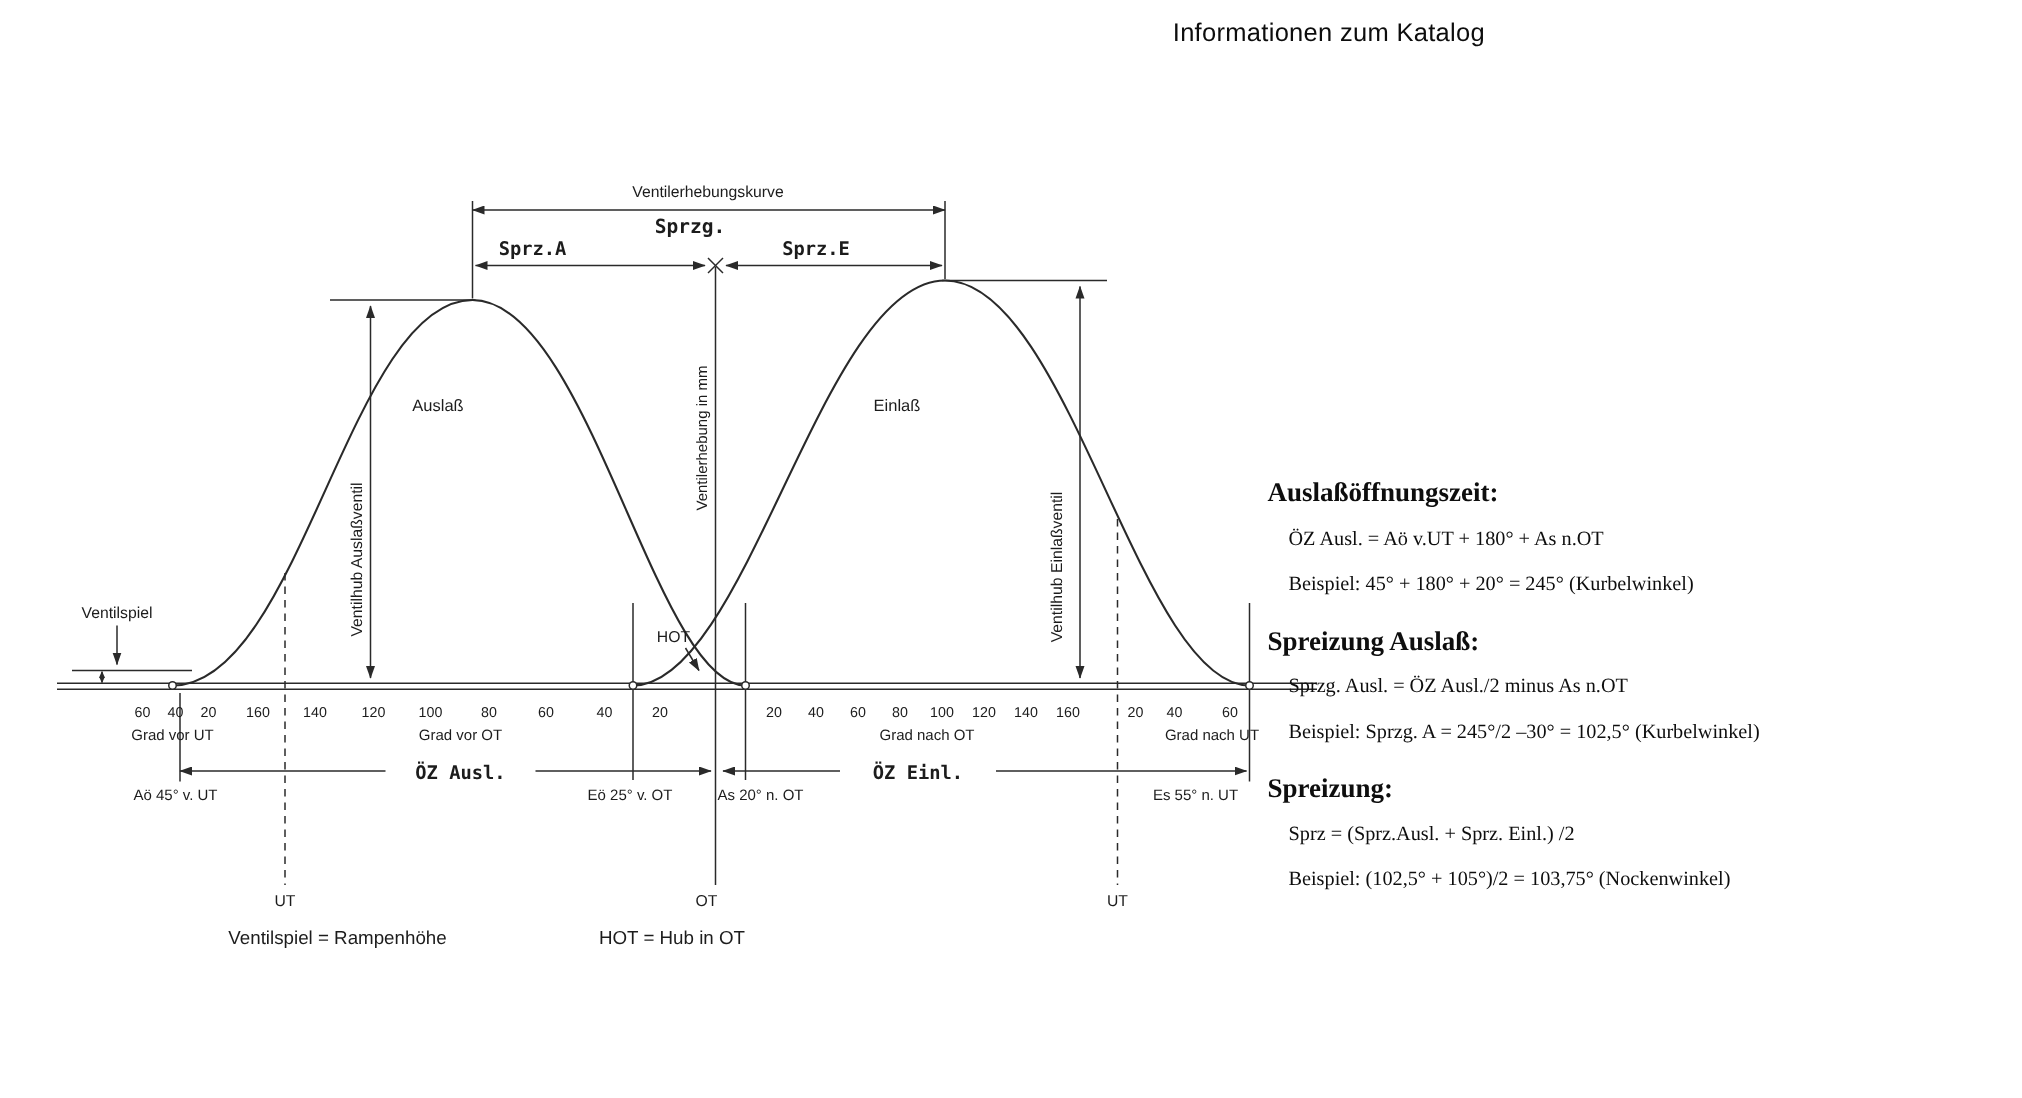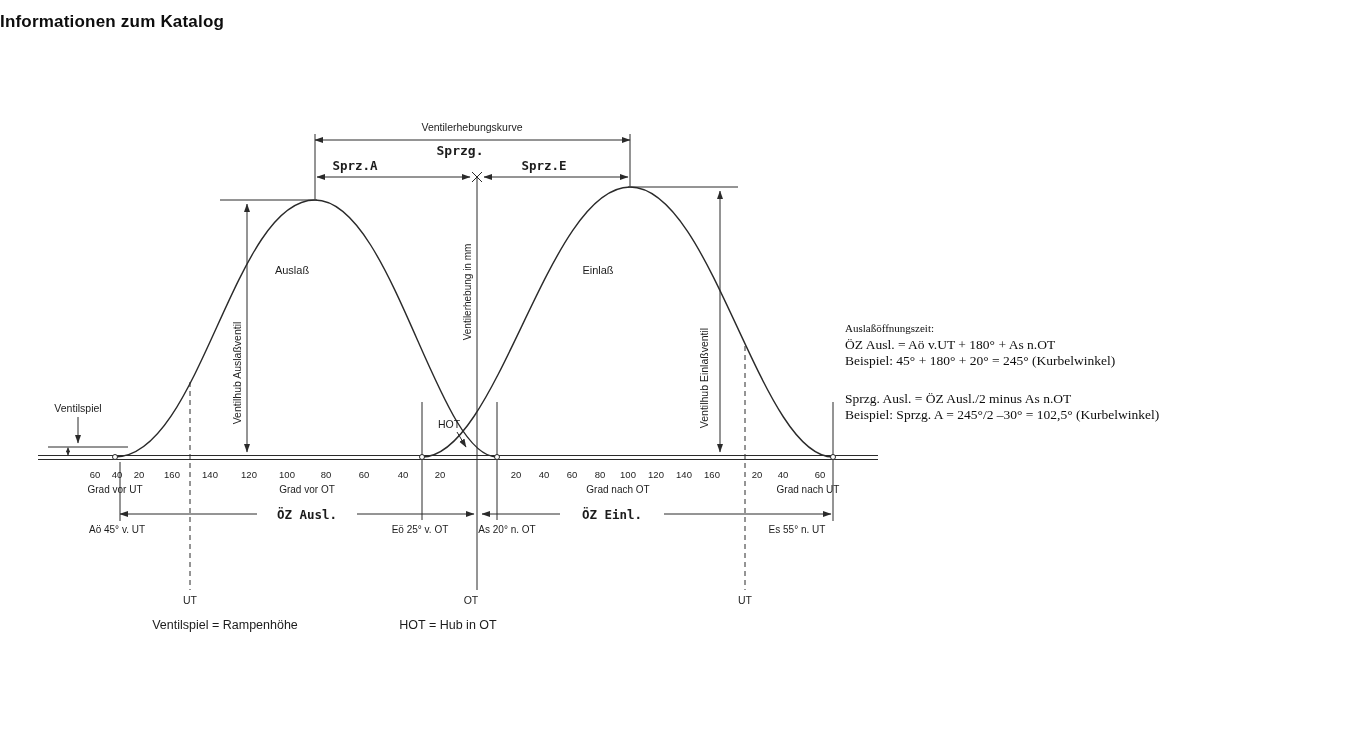--- a/index.html
+++ b/index.html
@@ -1,28 +1,28 @@
 <!DOCTYPE html>
 <html><head>
 <meta charset="utf-8">
 <style>
   html,body{margin:0;padding:0}
   body{width:1348px;height:732px;background:#ffffff;position:relative;overflow:hidden;
        font-family:"Liberation Sans",sans-serif;color:#111}
-  .title{position:absolute;left:0;top:12px;width:990px;text-align:left;
-         font-size:17px;font-weight:bold;letter-spacing:.2px;color:#0d0d0d}
+  .title{position:absolute;left:0;top:12px;width:990px;text-align:right;
+         font-size:17px;font-weight:normal;letter-spacing:.2px;color:#0d0d0d}
   .diagram{position:absolute;left:20px;top:90px}
   svg text{fill:#1c1c1c;font-family:"Liberation Sans",sans-serif}
   svg text.mono{font-family:"DejaVu Sans Mono",monospace;font-weight:bold}
   .panel{position:absolute;left:845px;top:320px;width:500px;
          font-family:"Liberation Serif",serif;font-size:13.5px;line-height:16.5px;color:#0e0e0e}
   .panel .sec{margin:0 0 21px 0}
   .panel .sec.gap{margin-top:14px}
-  .panel h3{margin:0;font-size:11px;font-weight:normal}
-  .panel p{margin:0}
+  .panel h3{margin:0;font-size:18px;font-weight:bold}
+  .panel p{margin:14px}
 </style>
 </head>
 <body>
 
 <div class="title">Informationen zum Katalog</div>
 
 <svg class="diagram" width="880" height="560" viewBox="0 0 880 560">
   <defs>
     <marker id="mE" markerWidth="10" markerHeight="8" refX="8" refY="3" orient="auto" markerUnits="userSpaceOnUse">
       <path d="M0,0 L8.5,3 L0,6 z" fill="#2a2a2a"></path>
@@ -163,16 +163,22 @@
 
 <div class="panel">
   <div class="sec">
     <h3>Auslaßöffnungszeit:</h3>
     <p>ÖZ Ausl. = Aö v.UT + 180° + As n.OT</p>
     <p>Beispiel: 45° + 180° + 20° = 245° (Kurbelwinkel)</p>
   </div>
   <div class="sec">
   </div>
   <div class="sec">
+    <h3>Spreizung Auslaß:</h3>
     <p>Sprzg. Ausl. = ÖZ Ausl./2 minus As n.OT</p>
     <p>Beispiel: Sprzg. A = 245°/2 –30° = 102,5° (Kurbelwinkel)</p>
+  </div>
+  <div class="sec gap">
+    <h3>Spreizung:</h3>
+    <p>Sprz = (Sprz.Ausl. + Sprz. Einl.) /2</p>
+    <p>Beispiel: (102,5° + 105°)/2 = 103,75° (Nockenwinkel)</p>
   </div>
 </div>
 
 </body></html>

